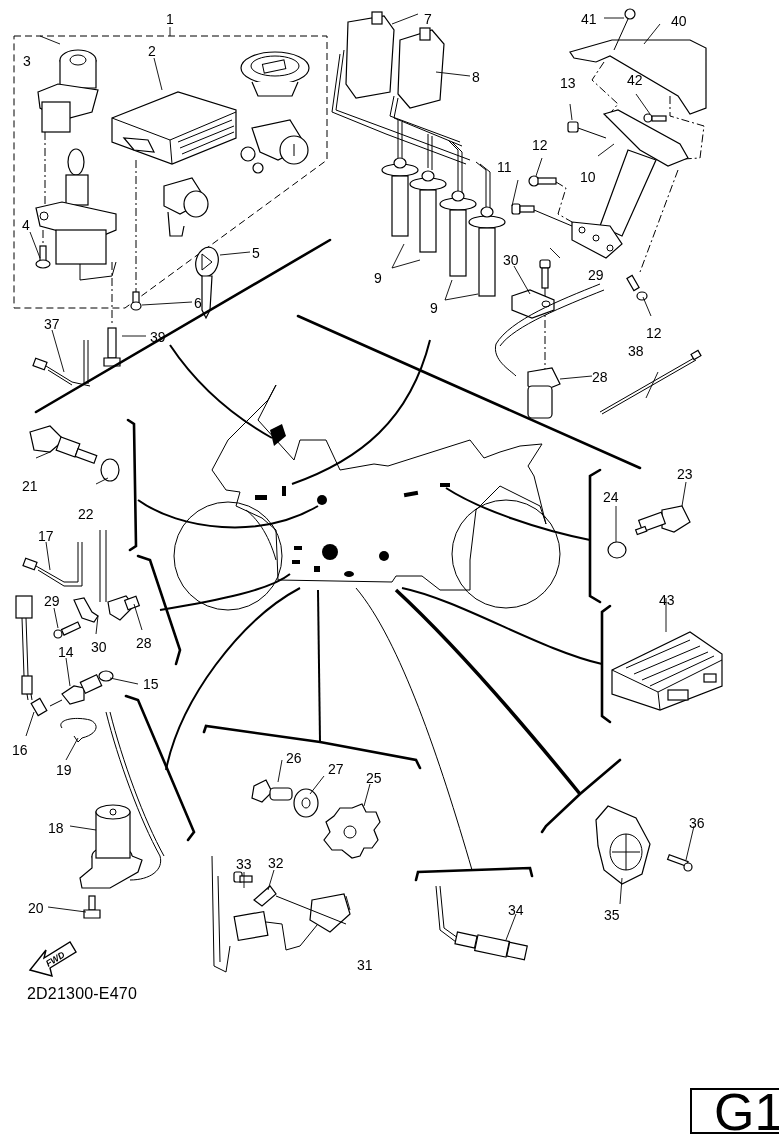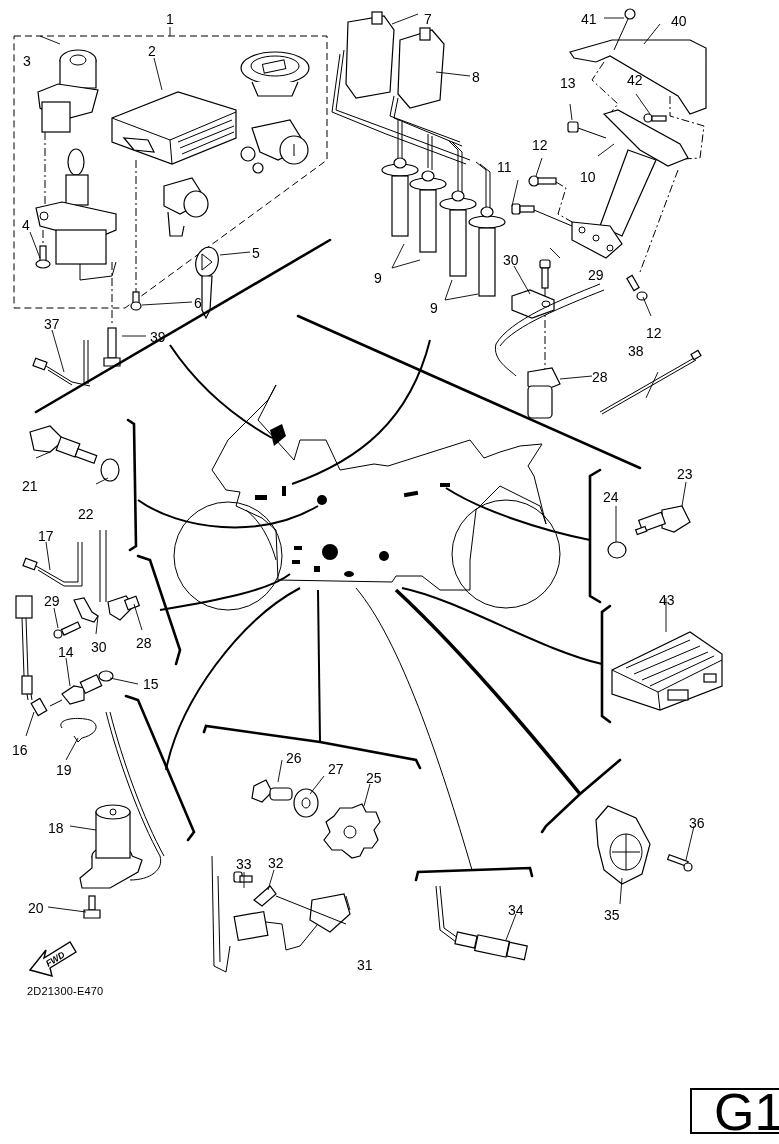--- a/index.html
+++ b/index.html
@@ -8,21 +8,21 @@
   #diagram { position: absolute; left: 0; top: 0; width: 779px; height: 1144px; }
   #diagram .part { fill: #fff; stroke: #000; stroke-width: 1.2; }
   #diagram .thin { fill: none; stroke: #000; stroke-width: 1; }
   #diagram .bracket { fill: none; stroke: #000; stroke-width: 2.6; stroke-linecap: round; }
   #diagram .lead { fill: none; stroke: #000; stroke-width: 2; }
   #diagram .dash { fill: none; stroke: #000; stroke-width: 1; stroke-dasharray: 7 4; }
   #diagram .dashdot { fill: none; stroke: #000; stroke-width: 1; stroke-dasharray: 8 3 2 3; }
   #diagram .leader { stroke: #000; stroke-width: 0.9; fill: none; }
   #diagram .callout { font-family: "Liberation Sans", sans-serif; font-size: 14px; fill: #000; }
   #diagram .blk { fill: #000; stroke: none; }
-  .doc-code { position: absolute; left: 27px; top: 985px; font-size: 11px; letter-spacing: 0.2px; }
+  .doc-code { position: absolute; left: 27px; top: 985px; font-size: 16px; letter-spacing: 0.2px; }
   .page-badge { position: absolute; left: 690px; top: 1088px; width: 92px; height: 46px;
                 border: 2px solid #000; border-right: none; box-sizing: border-box; background: #fff; }
   .page-badge span { position: absolute; left: 22px; top: 0px; font-size: 52px; font-weight: normal;
                      line-height: 44px; font-family: "Liberation Sans", sans-serif; }
 </style>
 </head>
 <body>
 
 <svg id="diagram" viewBox="0 0 779 1144" xmlns="http://www.w3.org/2000/svg">
 

